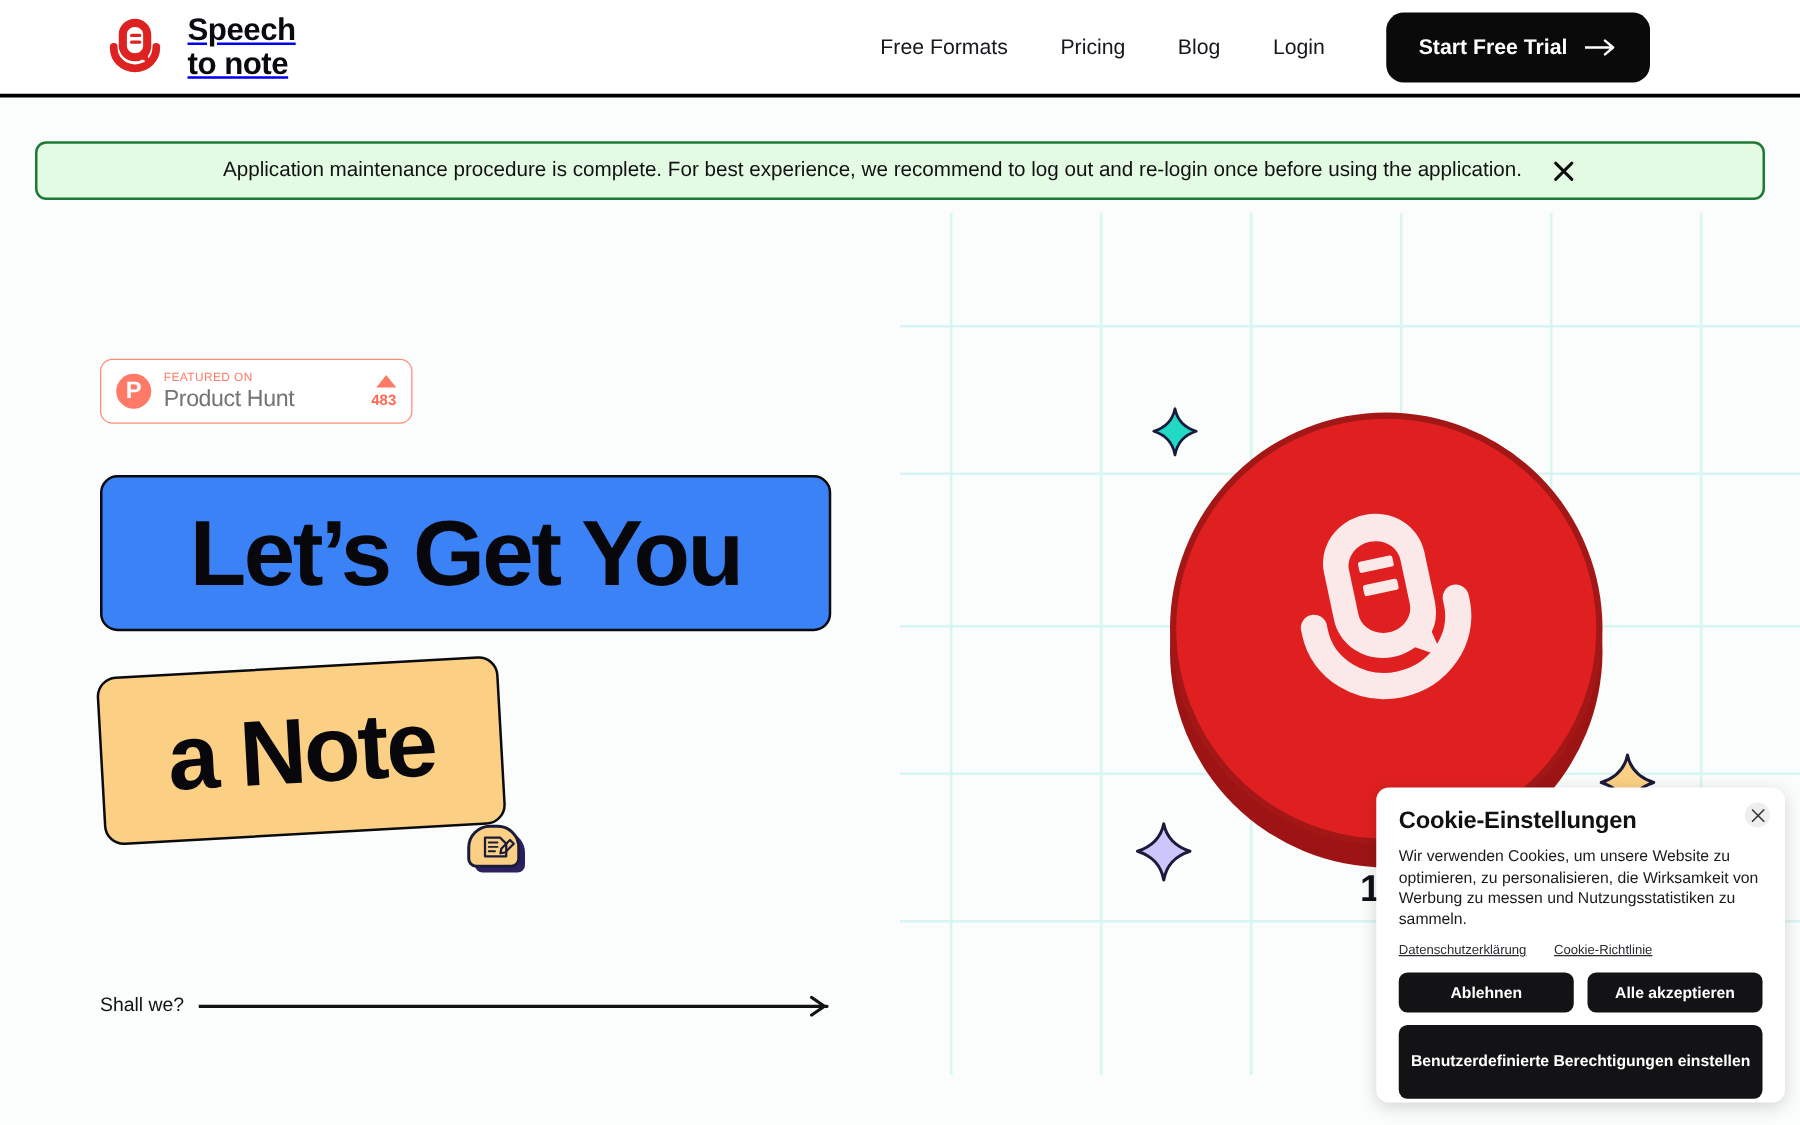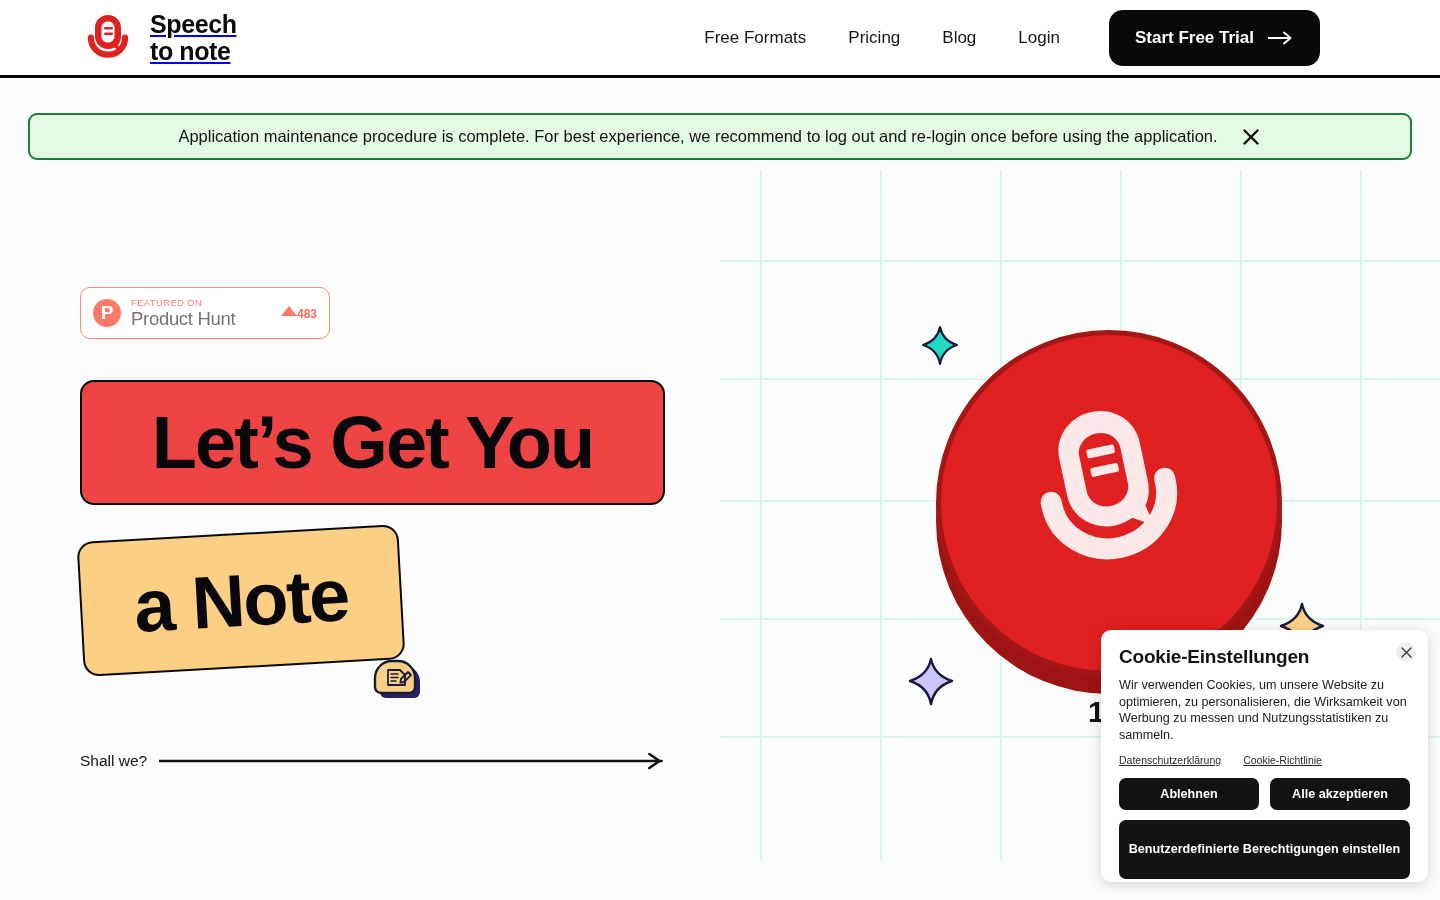--- a/index.html
+++ b/index.html
@@ -105,28 +105,28 @@
   .ph-circle {
     width: 28px; height: 28px; border-radius: 50%;
     background: #ff7a66; color: #ffffff;
     display: flex; align-items: center; justify-content: center;
     font-weight: 700; font-size: 19px; flex: 0 0 auto;
     font-family: "Liberation Sans", sans-serif;
   }
   .ph-txt { display: flex; flex-direction: column; line-height: 1; }
   .ph-sub { font-size: 9.5px; font-weight: 400; letter-spacing: 0.35px; color: #ff7a66; margin-bottom: 3px; }
   .ph-name { font-size: 18.5px; font-weight: 400; color: #737373; letter-spacing: -0.3px; }
-  .ph-votes { margin-left: auto; display: flex; flex-direction: row; align-items: flex-end; line-height: 1; }
+  .ph-votes { margin-left: auto; display: flex; flex-direction: column; align-items: flex-end; line-height: 1; }
   .ph-tri { width: 0; height: 0; border-left: 8px solid transparent; border-right: 8px solid transparent; border-bottom: 10px solid #ff7a66; margin-bottom: 4px; }
   .ph-count { font-size: 12px; font-weight: 700; color: #ff6a55; }
 
   .hl-purple {
     position: absolute; left: 80px; top: 380px;
     width: 585px; height: 125px;
-    background: #ef4444; border: 2.5px solid #0b0b0f; border-radius: 14px;
+    background: #3b82f6; border: 2.5px solid #0b0b0f; border-radius: 14px;
     display: flex; align-items: center; justify-content: center;
     z-index: 10;
   }
   .hl-purple span {
     font-size: 74px; font-weight: 700; color: #08080c; letter-spacing: -2px;
     font-family: "Liberation Sans", sans-serif;
   }
 
   .hl-yellow-wrap { position: absolute; left: 80px; top: 533px; width: 322px; height: 135px; z-index: 10; }
   .hl-yellow {
@@ -134,21 +134,21 @@
     background: #fbd085; border: 2.5px solid #0b0b0f; border-radius: 16px;
     transform: rotate(-3.2deg);
     display: flex; align-items: center; justify-content: center;
   }
   .hl-yellow span {
     font-size: 74px; font-weight: 700; color: #08080c; letter-spacing: -2px;
   }
   .sticker { position: absolute; left: 288px; top: 113px; width: 60px; height: 60px; }
 
   .shall {
-    position: absolute; left: 80px; top: 748px; width: 590px; height: 26px;
+    position: absolute; left: 80px; top: 792px; width: 590px; height: 26px;
     display: flex; align-items: center; gap: 12px; z-index: 10;
   }
   .shall-label { font-size: 15.5px; color: #121212; white-space: nowrap; }
   .shall-arrow { flex: 1; height: 18px; }
 
   
   .cookie {
     position: absolute; left: 1101px; top: 630px;
     width: 327px; height: 252px;
     background: #ffffff; border-radius: 10px;

